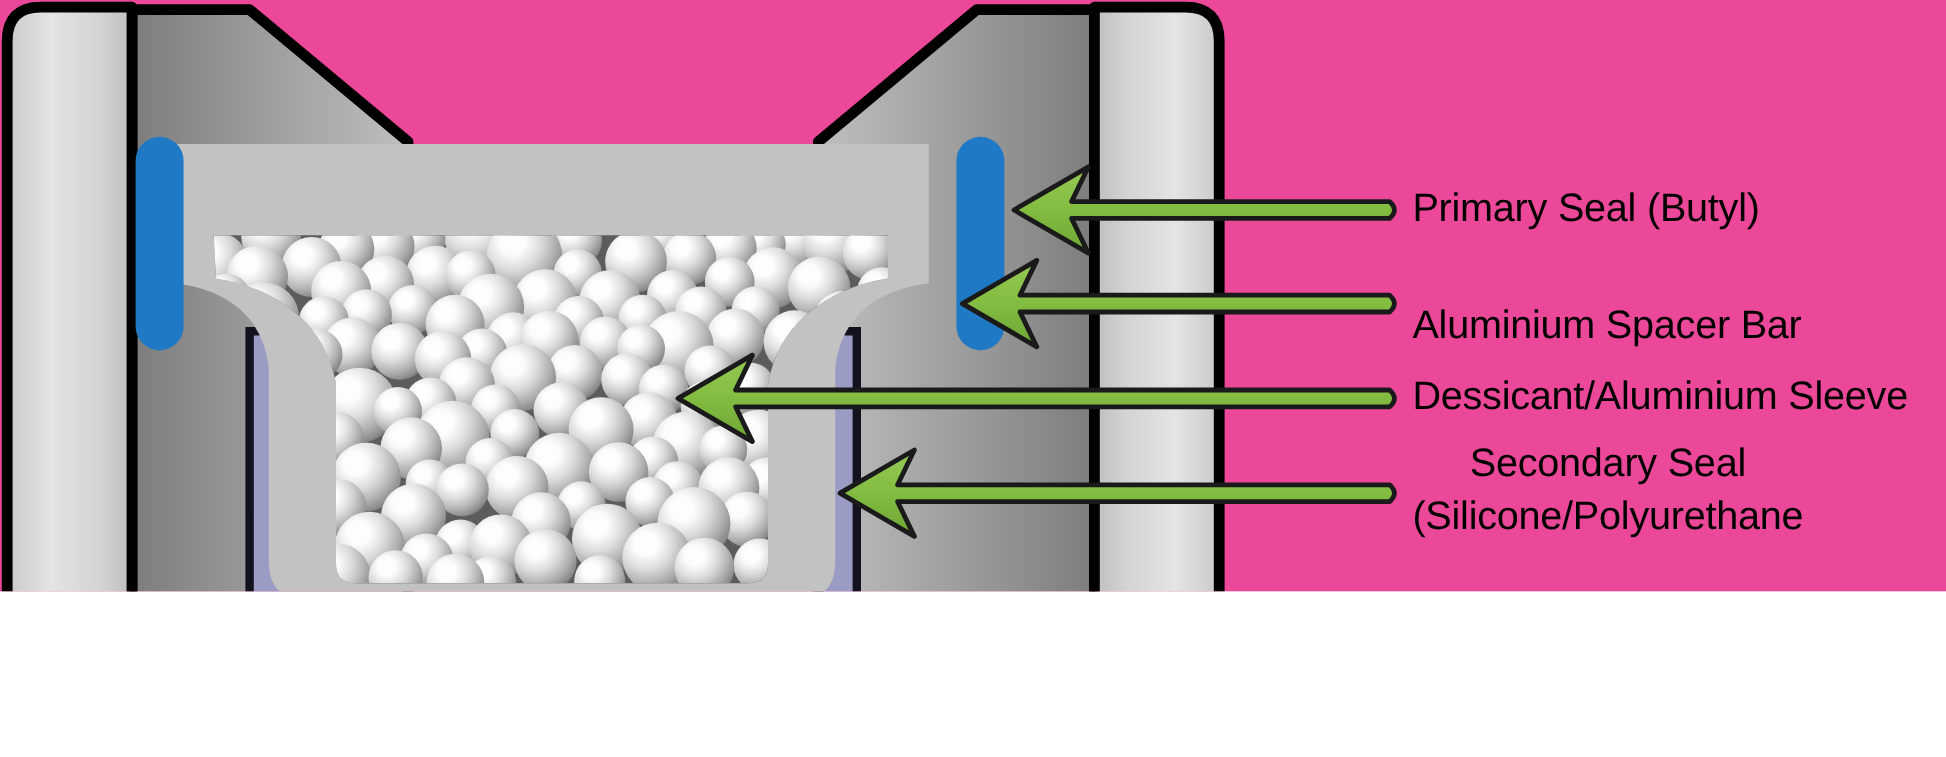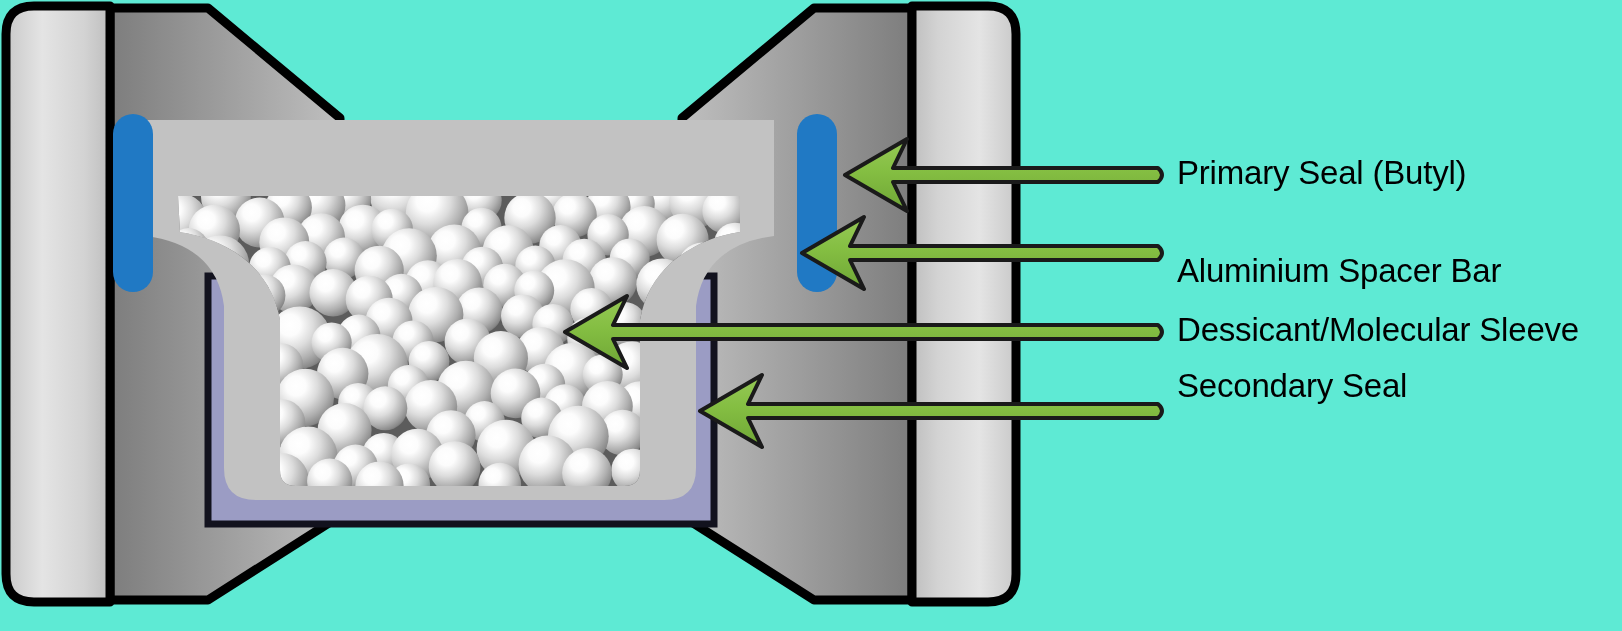--- a/index.html
+++ b/index.html
@@ -7,22 +7,22 @@
     margin: 0;
     padding: 0;
     background: #ffffff;
   }
   body {
     font-family: "Liberation Sans", "DejaVu Sans", sans-serif;
   }
   #stage {
     position: relative;
     width: 1622px;
-    height: 631px;
-    background: #5eead4;
+    height: 493px;
+    background: #ec4899;
     overflow: hidden;
   }
   #diagram {
     position: absolute;
     left: 0;
     top: 0;
     width: 1622px;
     height: 631px;
     display: block;
   }
@@ -286,20 +286,21 @@
 
   <div class="label" id="label-primary-seal">
     <span>Primary Seal (Butyl)</span>
   </div>
 
   <div class="label" id="label-spacer-bar">
     <span>Aluminium Spacer Bar</span>
   </div>
 
   <div class="label" id="label-desiccant">
-    <span>Dessicant/Molecular Sleeve</span>
+    <span>Dessicant/Aluminium Sleeve</span>
   </div>
 
   <div class="label" id="label-secondary-seal">
     <span class="line2">Secondary Seal</span>
+    <span class="line2">(Silicone/Polyurethane</span>
   </div>
 
 </div>
 
 </body></html>

